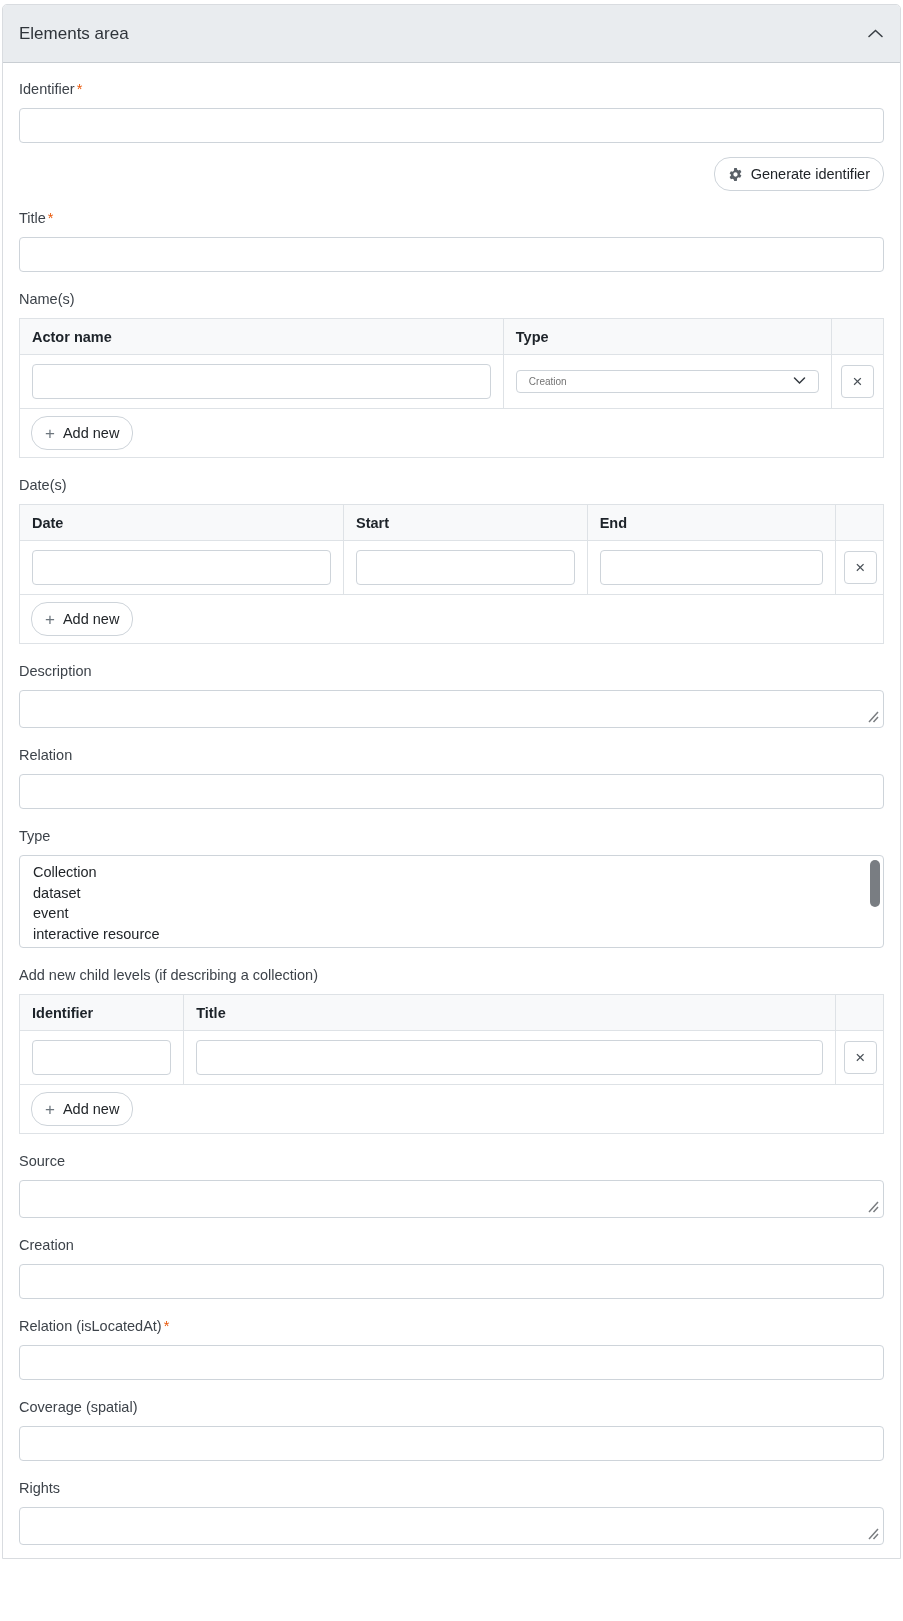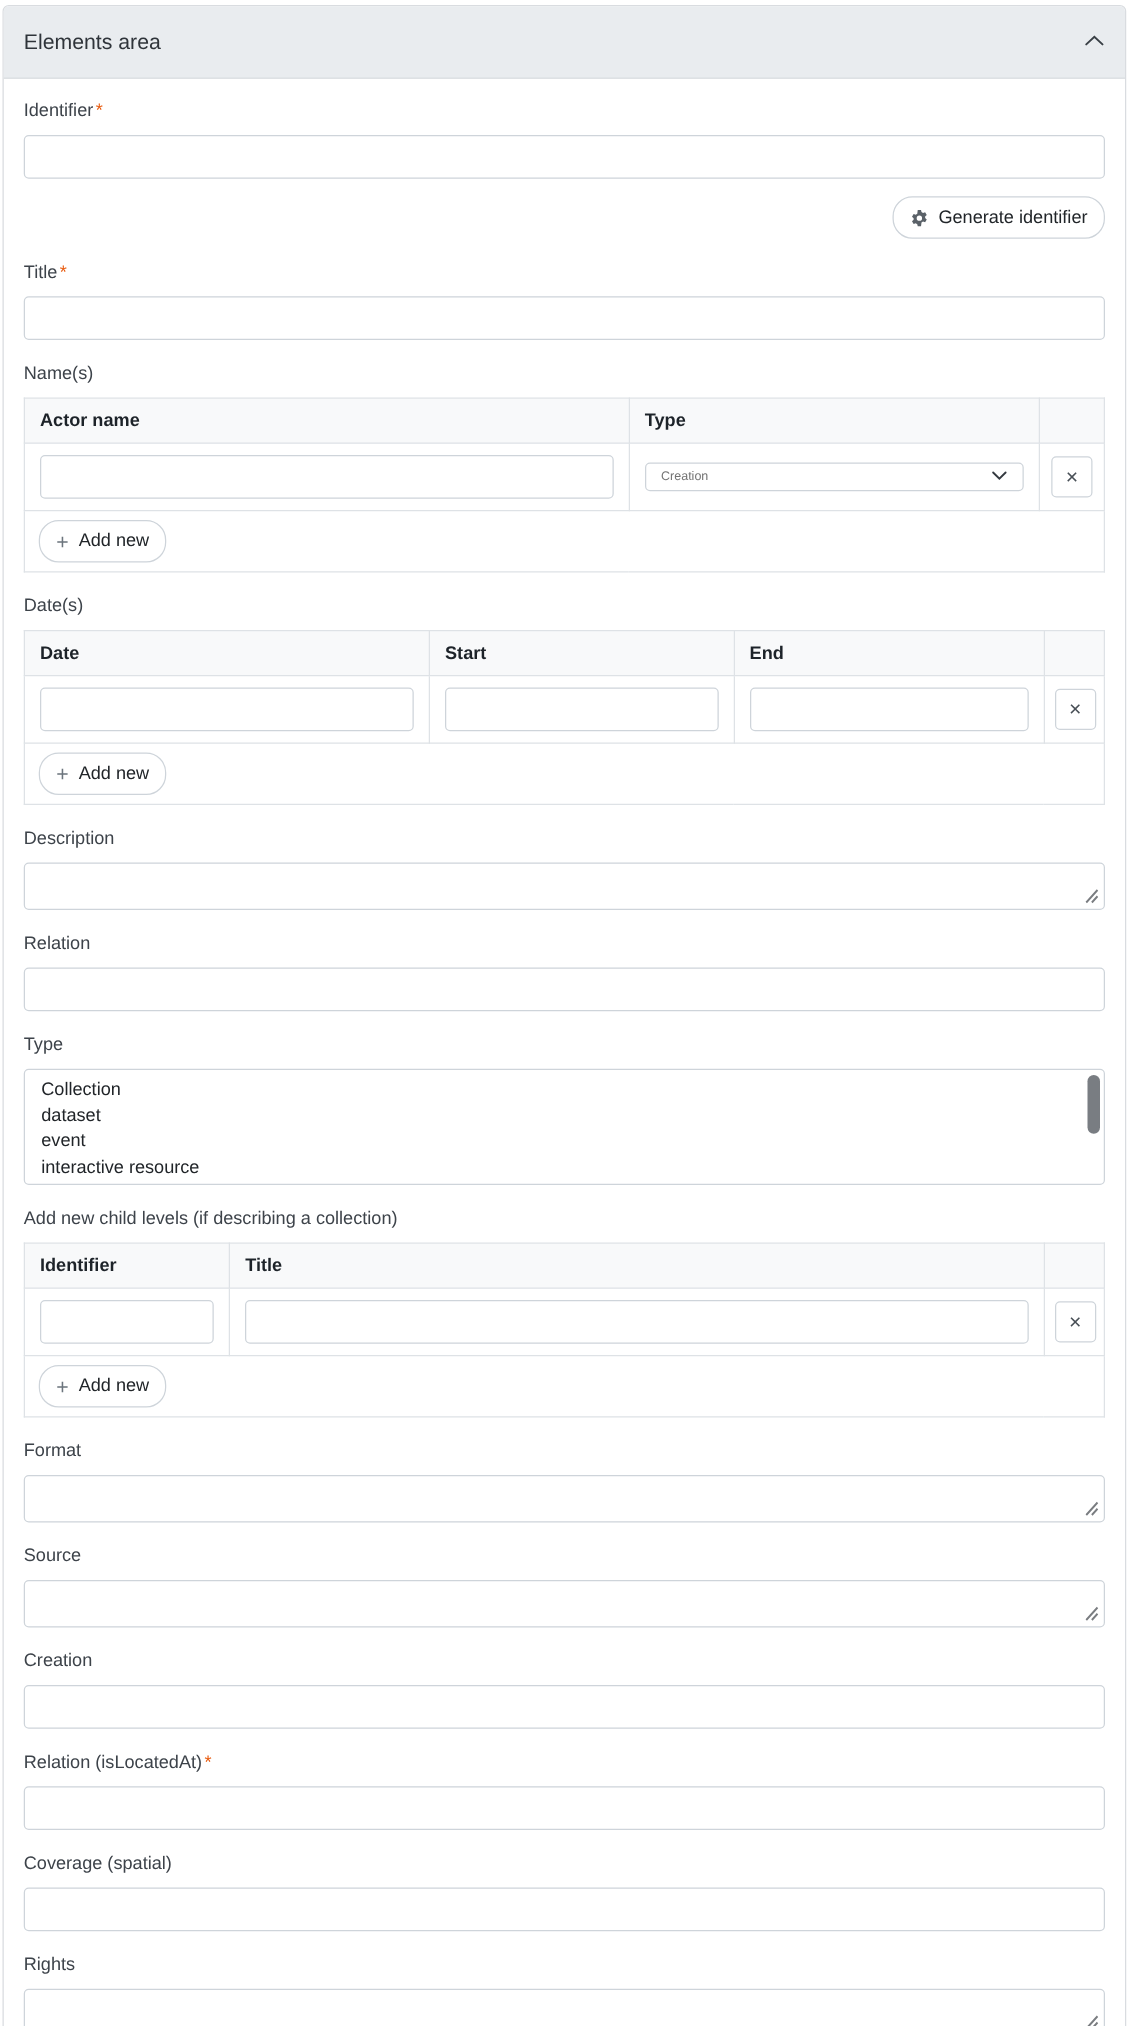--- a/index.html
+++ b/index.html
@@ -356,31 +356,20 @@
                 <button class="btn">
                   <span class="plus">+</span>
                   <span>Add new</span>
                 </button>
               </td>
             </tr>
           </tfoot>
         </table>
       </div>
 
-      <div class="form-group">
-        <div class="field-label">Format</div>
-        <div class="ta-wrap">
-          <textarea class="form-control" style=""></textarea>
-          <span class="resize-icon">
-            <svg width="12" height="12" viewBox="0 0 12 12">
-                <path d="M2 11 L11 1 M6.5 11 L11 6" stroke="#7a7d81" stroke-width="1.5" fill="none"></path>
-              </svg>
-          </span>
-        </div>
-      </div>
 
       <div class="form-group">
         <div class="field-label">Source</div>
         <div class="ta-wrap">
           <textarea class="form-control" style=""></textarea>
           <span class="resize-icon">
             <svg width="12" height="12" viewBox="0 0 12 12">
                 <path d="M2 11 L11 1 M6.5 11 L11 6" stroke="#7a7d81" stroke-width="1.5" fill="none"></path>
               </svg>
           </span>

